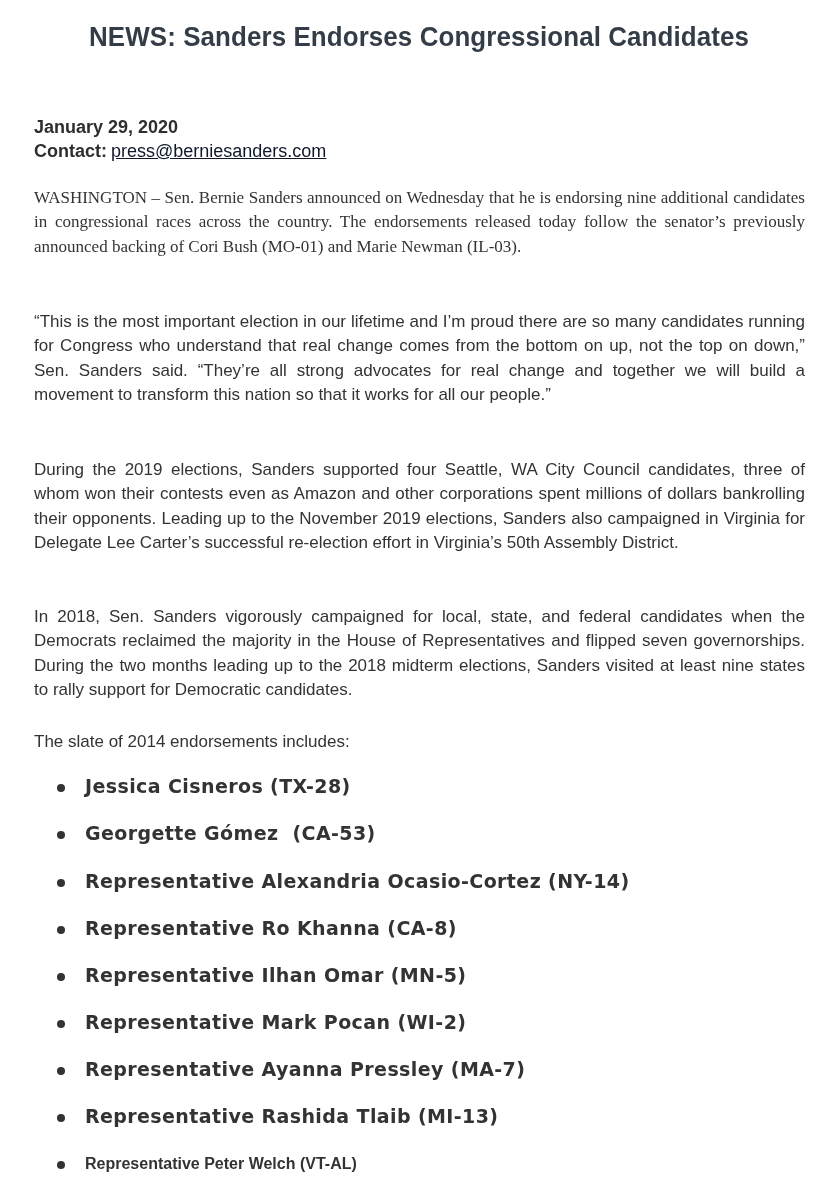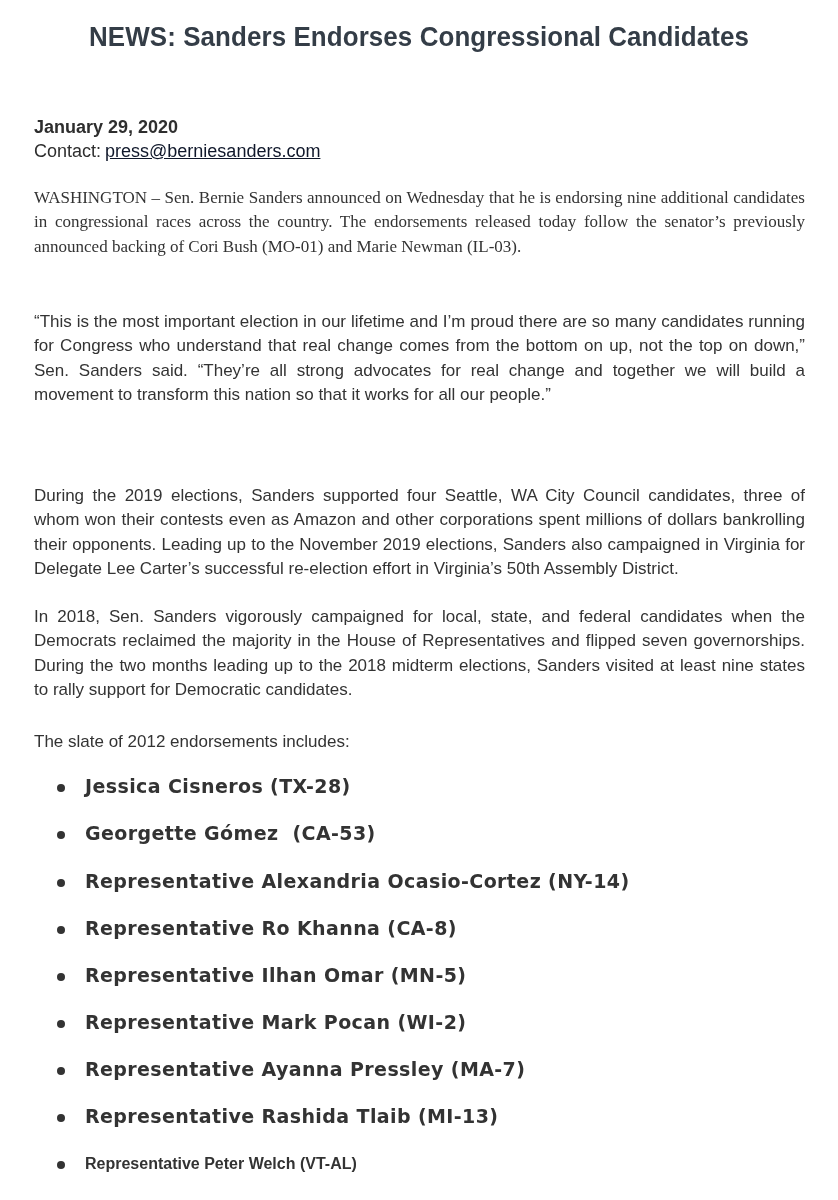--- a/index.html
+++ b/index.html
@@ -31,41 +31,41 @@
     .meta {
       position: absolute;
       left: 34px;
       top: 115px;
       font-size: 18px;
       line-height: 24px;
       font-weight: bold;
       color: #2e2e2e;
     }
     .meta .contact-label {
-      font-weight: normal;
+      font-weight: bold;
     }
     .meta a {
       font-weight: normal;
       color: #0f172a;
       text-decoration: underline;
       margin-left: 4px;
     }
     .body-text {
       position: absolute;
       left: 34px;
       width: 771px;
       font-size: 17px;
       line-height: 24.4px;
       text-align: justify;
       color: #333333;
       margin: 0;
     }
     #p1 { top: 186px; font-family: Liberation Serif, serif; }
     #p2 { top: 310px; }
-    #p3 { top: 458px; margin-top: 26px; }
+    #p3 { top: 458px; }
     #p4 { top: 605px; }
     #p5 { top: 730px; }
 
     .endorse-list {
       position: absolute;
       left: 0;
       top: 770px;
       margin: 0;
       padding: 0;
       list-style: none;
@@ -113,21 +113,21 @@
   <div>January 29, 2020</div>
   <div>
     <span class="contact-label">Contact:</span><a>press@berniesanders.com</a>
   </div>
 </div>
 
 <p class="body-text" id="p1">WASHINGTON – Sen. Bernie Sanders announced on Wednesday that he is endorsing nine additional candidates in congressional races across the country. The endorsements released today follow the senator’s previously announced backing of Cori Bush (MO-01) and Marie Newman (IL-03).</p>
 <p class="body-text" id="p2">“This is the most important election in our lifetime and I’m proud there are so many candidates running for Congress who understand that real change comes from the bottom on up, not the top on down,” Sen. Sanders said. “They’re all strong advocates for real change and together we will build a movement to transform this nation so that it works for all our people.”</p>
 <p class="body-text" id="p3">During the 2019 elections, Sanders supported four Seattle, WA City Council candidates, three of whom won their contests even as Amazon and other corporations spent millions of dollars bankrolling their opponents. Leading up to the November 2019 elections, Sanders also campaigned in Virginia for Delegate Lee Carter’s successful re-election effort in Virginia’s 50th Assembly District.</p>
 <p class="body-text" id="p4">In 2018, Sen. Sanders vigorously campaigned for local, state, and federal candidates when the Democrats reclaimed the majority in the House of Representatives and flipped seven governorships. During the two months leading up to the 2018 midterm elections, Sanders visited at least nine states to rally support for Democratic candidates.</p>
-<p class="body-text" id="p5">The slate of 2012 endorsements includes:</p>
+<p class="body-text" id="p5">The slate of 2014 endorsements includes:</p>
 
 <ul class="endorse-list">
   <li class="endorse-item" style="top:3px">
     <span class="bullet"></span>
     <span class="name">Jessica Cisneros (TX-28)</span>
   </li>
   <li class="endorse-item" style="top:50px">
     <span class="bullet"></span>
     <span class="name" style="white-space:pre">Georgette Gómez  (CA-53)</span>
   </li>

